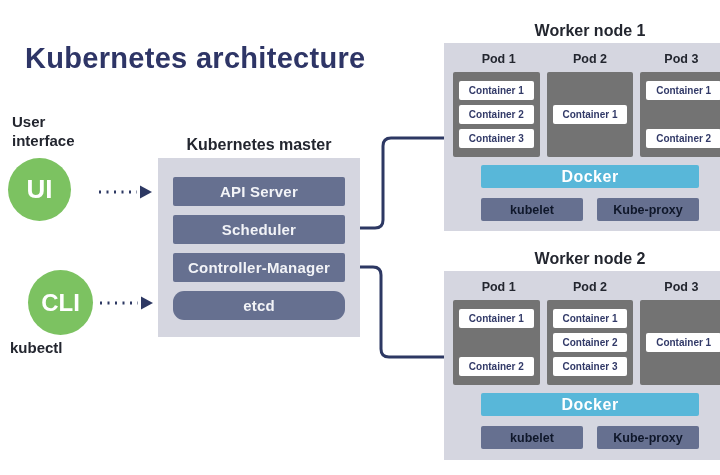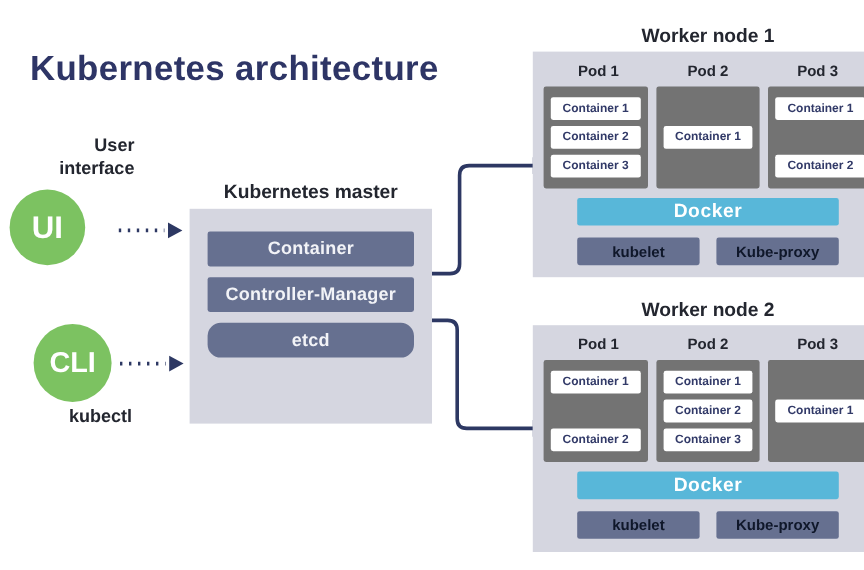--- a/index.html
+++ b/index.html
@@ -15,35 +15,35 @@
   .stage { position: absolute; inset: 0; width: 720px; height: 475px; }
 
   .page-title {
     position: absolute; left: 25px; top: 42px;
     font-size: 29px; font-weight: 700; letter-spacing: .3px;
     color: #2e3566;
   }
 
   
   .actor-label {
-    position: absolute; text-align: right;
+    position: absolute; text-align: left;
     font-size: 15px; line-height: 19px; color: #23262f;
   }
   .lbl-ui { left: 12px; top: 112px; width: 100px; }
   .lbl-cli { left: 10px; top: 338px; width: 100px; }
   .circle {
     position: absolute; border-radius: 50%;
     background: #7cc261; color: #ffffff;
     display: flex; align-items: center; justify-content: center;
   }
   .circle-ui { left: 8px; top: 158px; width: 63px; height: 63px; font-size: 26px; }
   .circle-cli { left: 28px; top: 270px; width: 65px; height: 65px; font-size: 24px; }
 
   
-  .master-wrap { position: absolute; left: 158px; top: 137px; width: 202px; margin-top: 16px; }
+  .master-wrap { position: absolute; left: 158px; top: 137px; width: 202px; }
   .master-title {
     text-align: center; font-size: 16px; color: #23262f;
     height: 16px; line-height: 16px; margin-bottom: 5px;
   }
   .master-box {
     background: #d5d6e0; height: 179px;
     padding: 19px 15px 16px;
   }
   .master-btn {
     height: 29px; margin-bottom: 9px; border-radius: 2px;
@@ -120,21 +120,22 @@
     <span>UI</span>
   </div>
   <div class="circle circle-cli">
     <span>CLI</span>
   </div>
   <div class="actor-label lbl-cli">kubectl</div>
 
   <div class="master-wrap">
     <div class="master-title">Kubernetes master</div>
     <div class="master-box">
-      <div class="master-btn">Container</div>
+      <div class="master-btn">API Server</div>
+      <div class="master-btn">Scheduler</div>
       <div class="master-btn">Controller-Manager</div>
       <div class="master-btn">etcd</div>
     </div>
   </div>
 
   <div class="worker worker-1">
     <div class="worker-title">Worker node 1</div>
     <div class="worker-box">
       <div class="pod-labels">
         <div class="pod-label">Pod 1</div>

